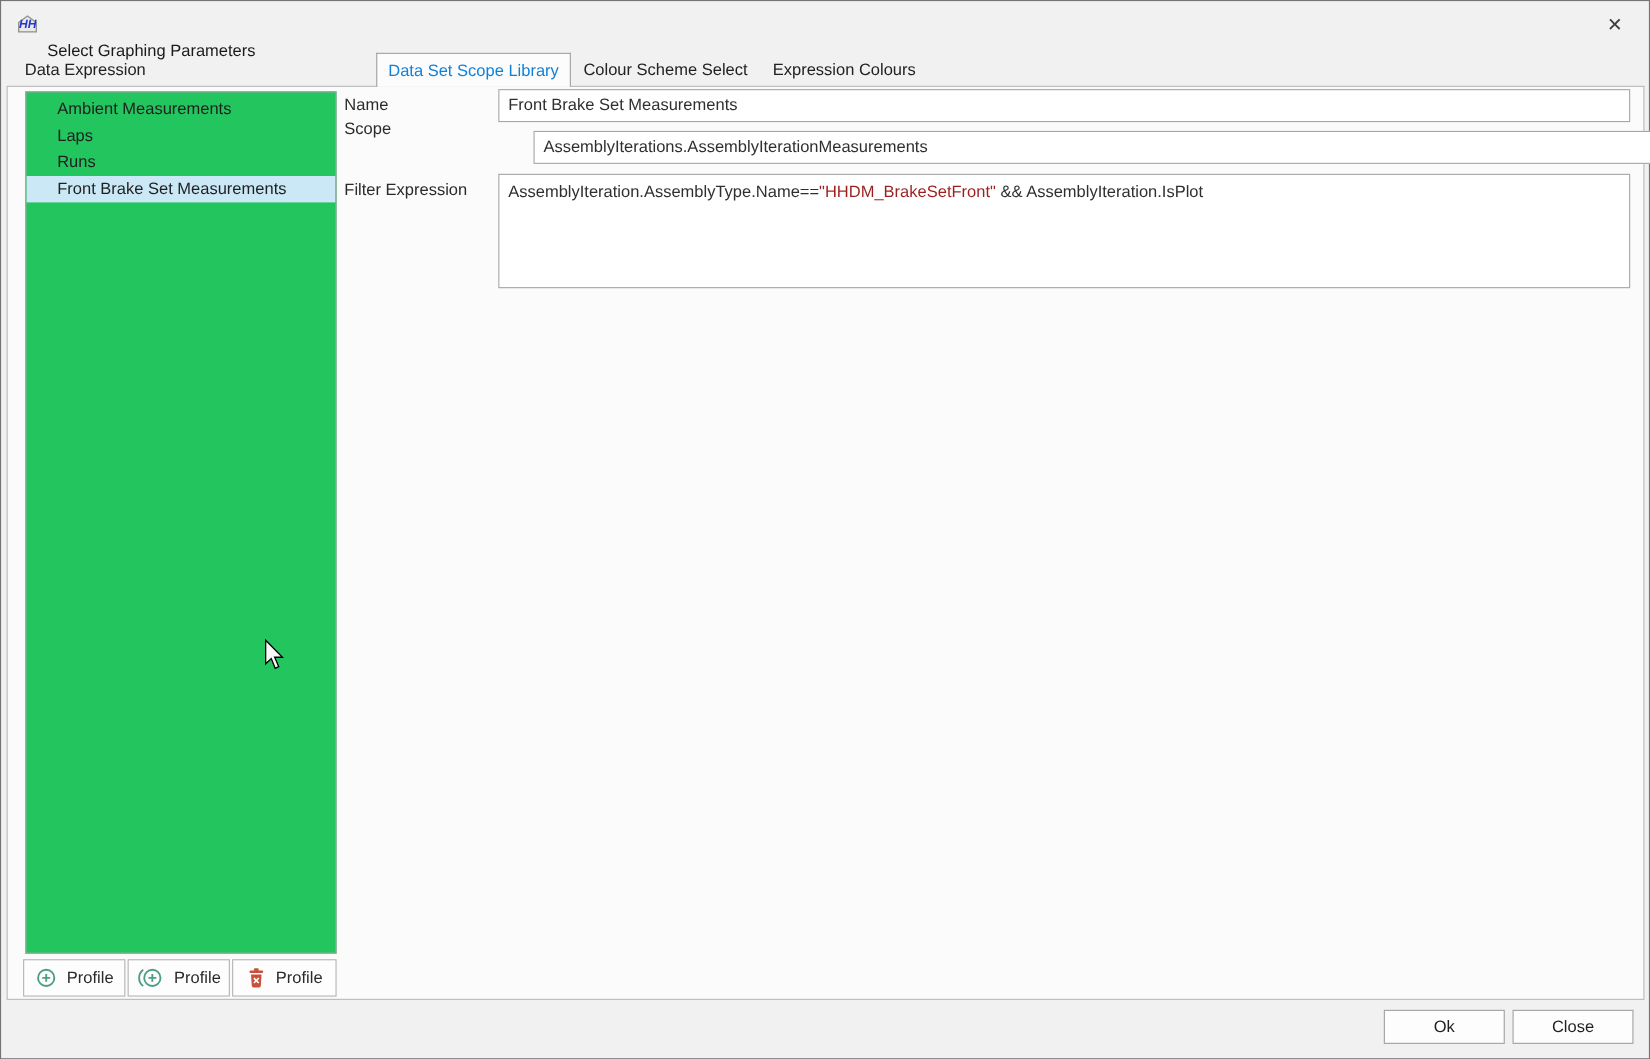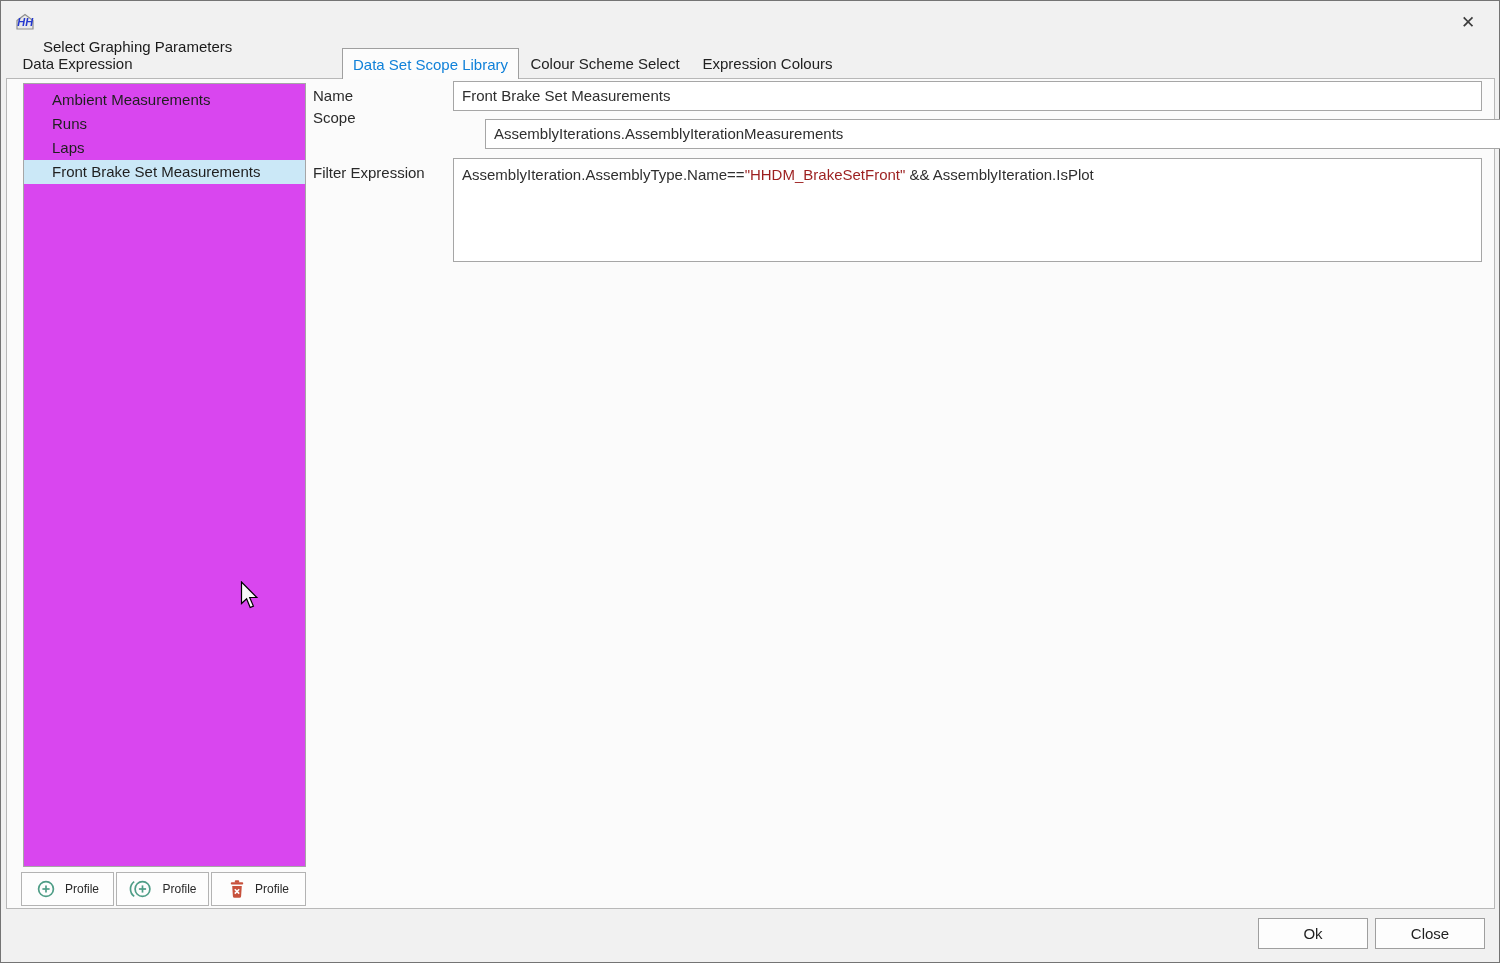--- a/index.html
+++ b/index.html
@@ -42,21 +42,21 @@
     color: #1081d9;
   }
   
   .tabpage {
     position: absolute; left: 5px; top: 77px; width: 1489px; height: 831px;
     background: #fbfbfb; border: 1px solid #b8b8b8; z-index: 1;
   }
   
   .listbox {
     position: absolute; left: 22px; top: 82px; width: 283px; height: 784px;
-    background: #d946ef; border: 1px solid #a6a6a6; z-index: 2;
+    background: #22c55e; border: 1px solid #a6a6a6; z-index: 2;
     padding-top: 4px; overflow: hidden;
   }
   .listitem {
     height: 24px; line-height: 24px; padding-left: 28px;
     font-size: 15px; color: #1f1f1f; white-space: nowrap; cursor: default;
   }
   .listitem.selected { background: #cbe8f7; }
   
   .fieldlabel {
     position: absolute; left: 312px; z-index: 2;
@@ -68,21 +68,21 @@
     font-size: 15px; color: #2f2f2f; white-space: nowrap; overflow: hidden;
   }
   .fieldbox.single { height: 30px; line-height: 28px; padding: 0 8px; }
   .fieldbox.multi { height: 104px; padding: 5px 8px; line-height: 21px; }
   .expr-string { color: #9c1f1f; }
   
   .pbtn {
     position: absolute; top: 871px; height: 34px; z-index: 2;
     background: #fdfdfd; border: 1px solid #b3b3b3;
     display: flex; align-items: center; justify-content: center; gap: 9px;
-    font-size: 12px; color: #2a2a2a; cursor: default;
+    font-size: 15px; color: #2a2a2a; cursor: default;
   }
   .pbtn svg { display: block; }
   
   .fbtn {
     position: absolute; top: 917px; width: 110px; height: 31px; z-index: 2;
     background: #fdfdfd; border: 1px solid #9f9f9f;
     display: flex; align-items: center; justify-content: center;
     font-size: 15px; color: #1f1f1f; cursor: default;
   }
   
@@ -108,22 +108,22 @@
 
   <div class="tab" style="left:16px;width:121px;">Data Expression</div>
   <div class="tab active" style="left:341px;width:177px;">Data Set Scope Library</div>
   <div class="tab" style="left:520px;width:168px;">Colour Scheme Select</div>
   <div class="tab" style="left:690px;width:153px;">Expression Colours</div>
 
   <div class="tabpage"></div>
 
   <div class="listbox">
     <div class="listitem">Ambient Measurements</div>
+    <div class="listitem">Laps</div>
     <div class="listitem">Runs</div>
-    <div class="listitem">Laps</div>
     <div class="listitem selected">Front Brake Set Measurements</div>
   </div>
 
   <div class="fieldlabel" style="top:86px;">Name</div>
   <div class="fieldbox single" style="top:80px;">Front Brake Set Measurements</div>
 
   <div class="fieldlabel" style="top:108px;">Scope</div>
   <div class="fieldbox single" style="top:118px;margin-left:32px;">AssemblyIterations.AssemblyIterationMeasurements</div>
 
   <div class="fieldlabel" style="top:163px;">Filter Expression</div>

